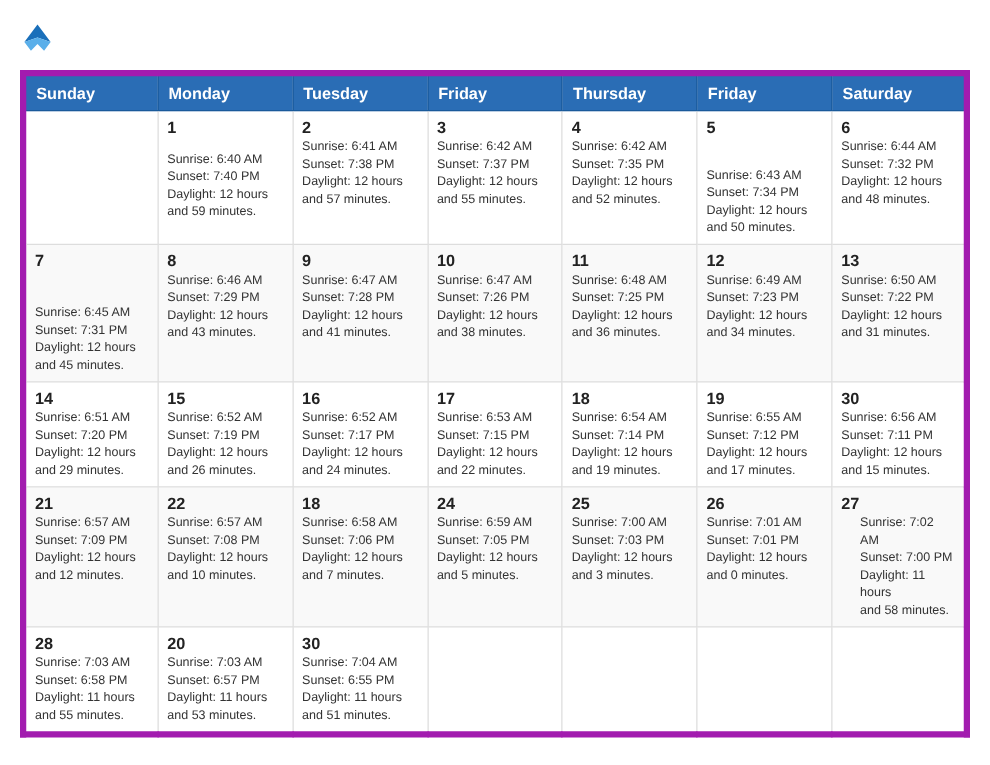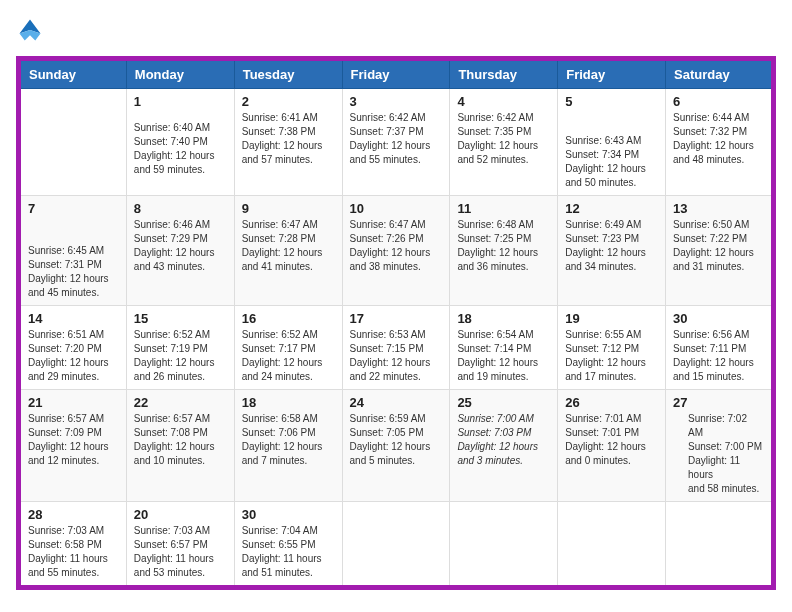--- a/index.html
+++ b/index.html
@@ -296,21 +296,21 @@
         </td>
         <td>
           <div class="day-num">24</div>
           <div class="day-info" style="white-space: pre-line;">Sunrise: 6:59 AM
 Sunset: 7:05 PM
 Daylight: 12 hours
 and 5 minutes.</div>
         </td>
         <td>
           <div class="day-num">25</div>
-          <div class="day-info" style="white-space: pre-line; font-style: italic;">Sunrise: 7:00 AM
+          <div class="day-info" style="white-space: pre-line;">Sunrise: 7:00 AM
 Sunset: 7:03 PM
 Daylight: 12 hours
 and 3 minutes.</div>
         </td>
         <td>
           <div class="day-num">26</div>
           <div class="day-info" style="white-space: pre-line;">Sunrise: 7:01 AM
 Sunset: 7:01 PM
 Daylight: 12 hours
 and 0 minutes.</div>

